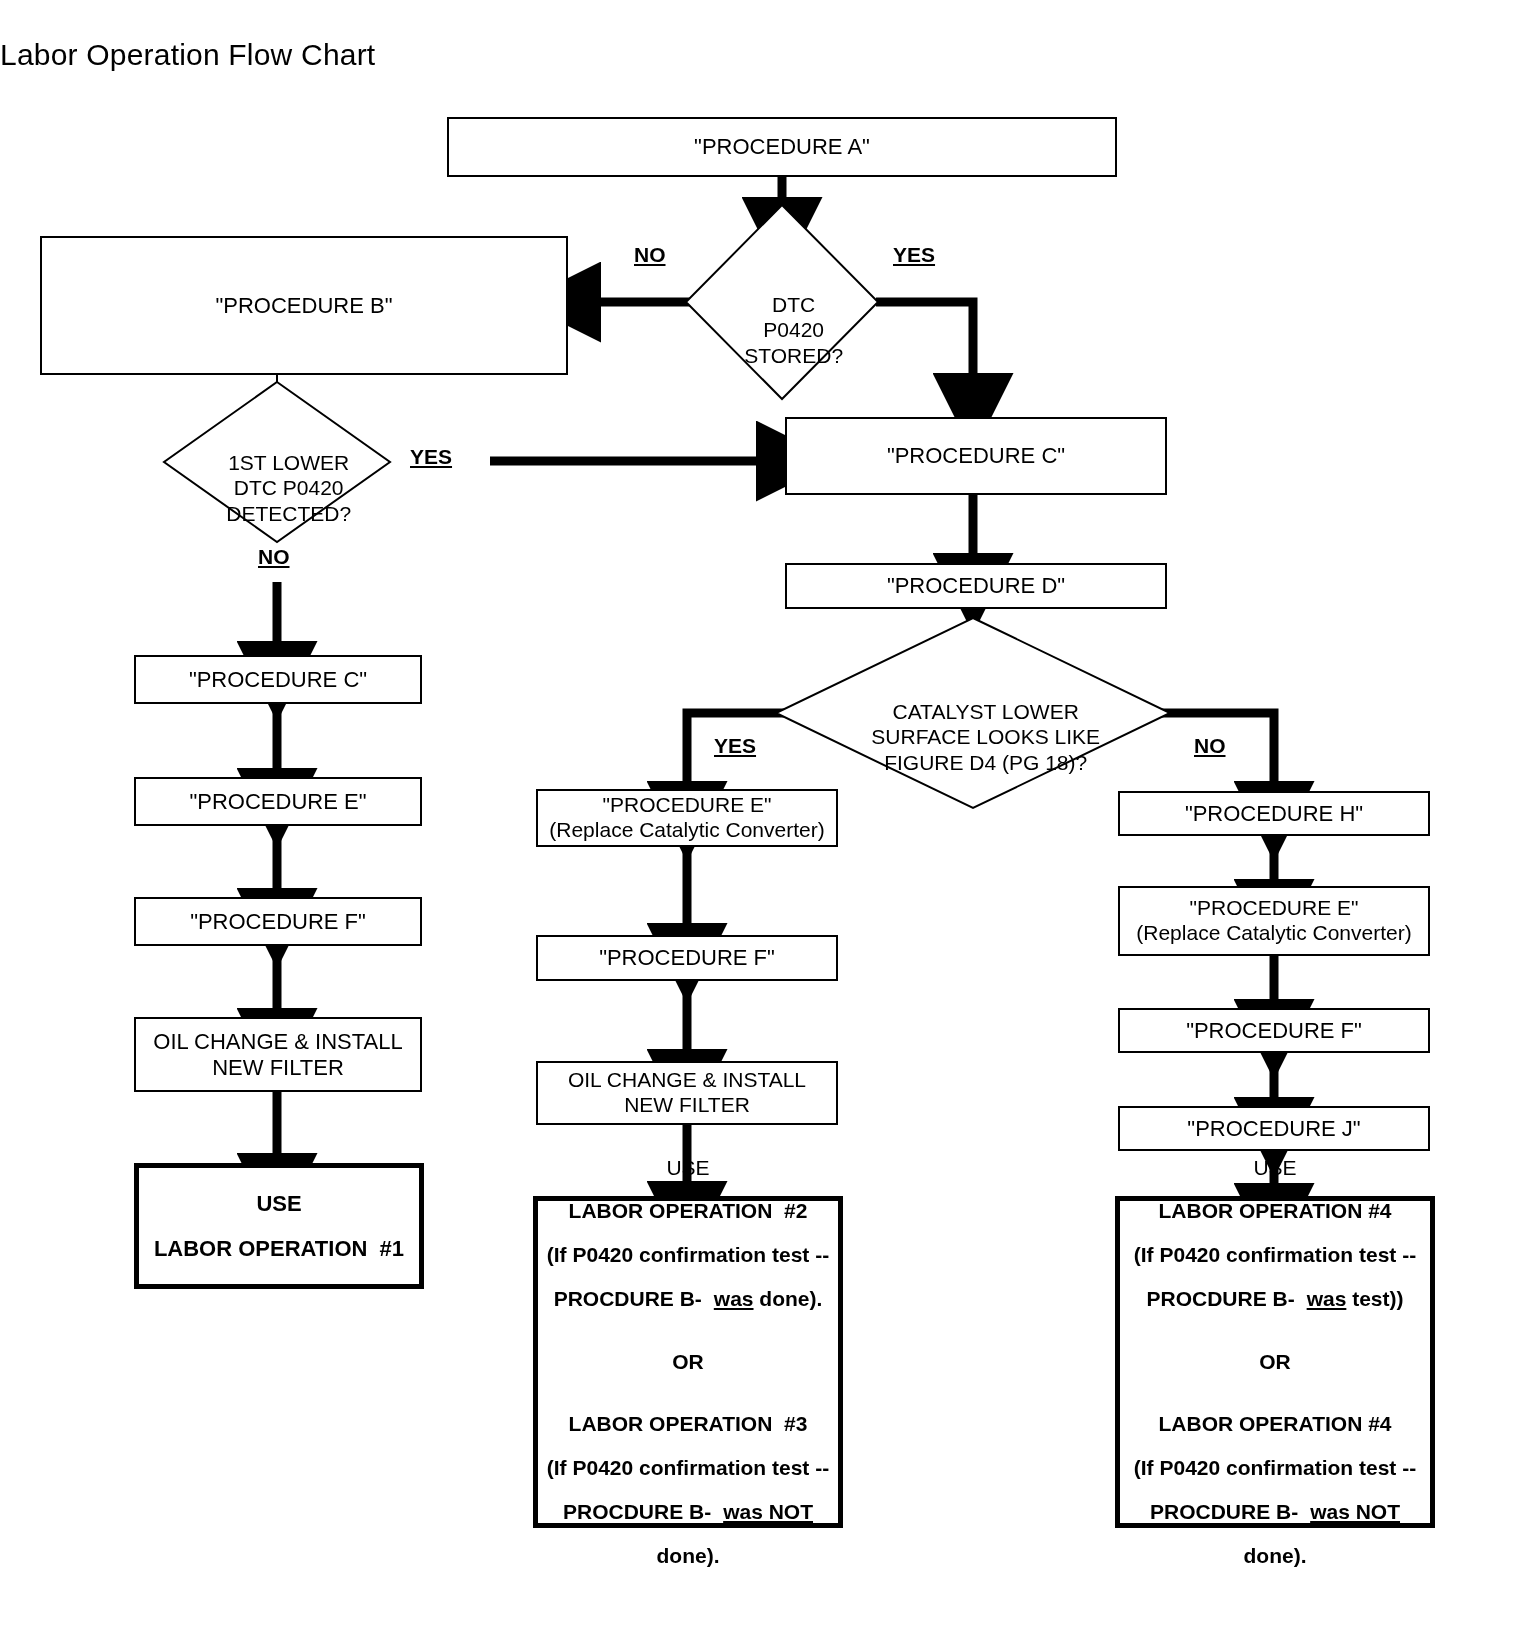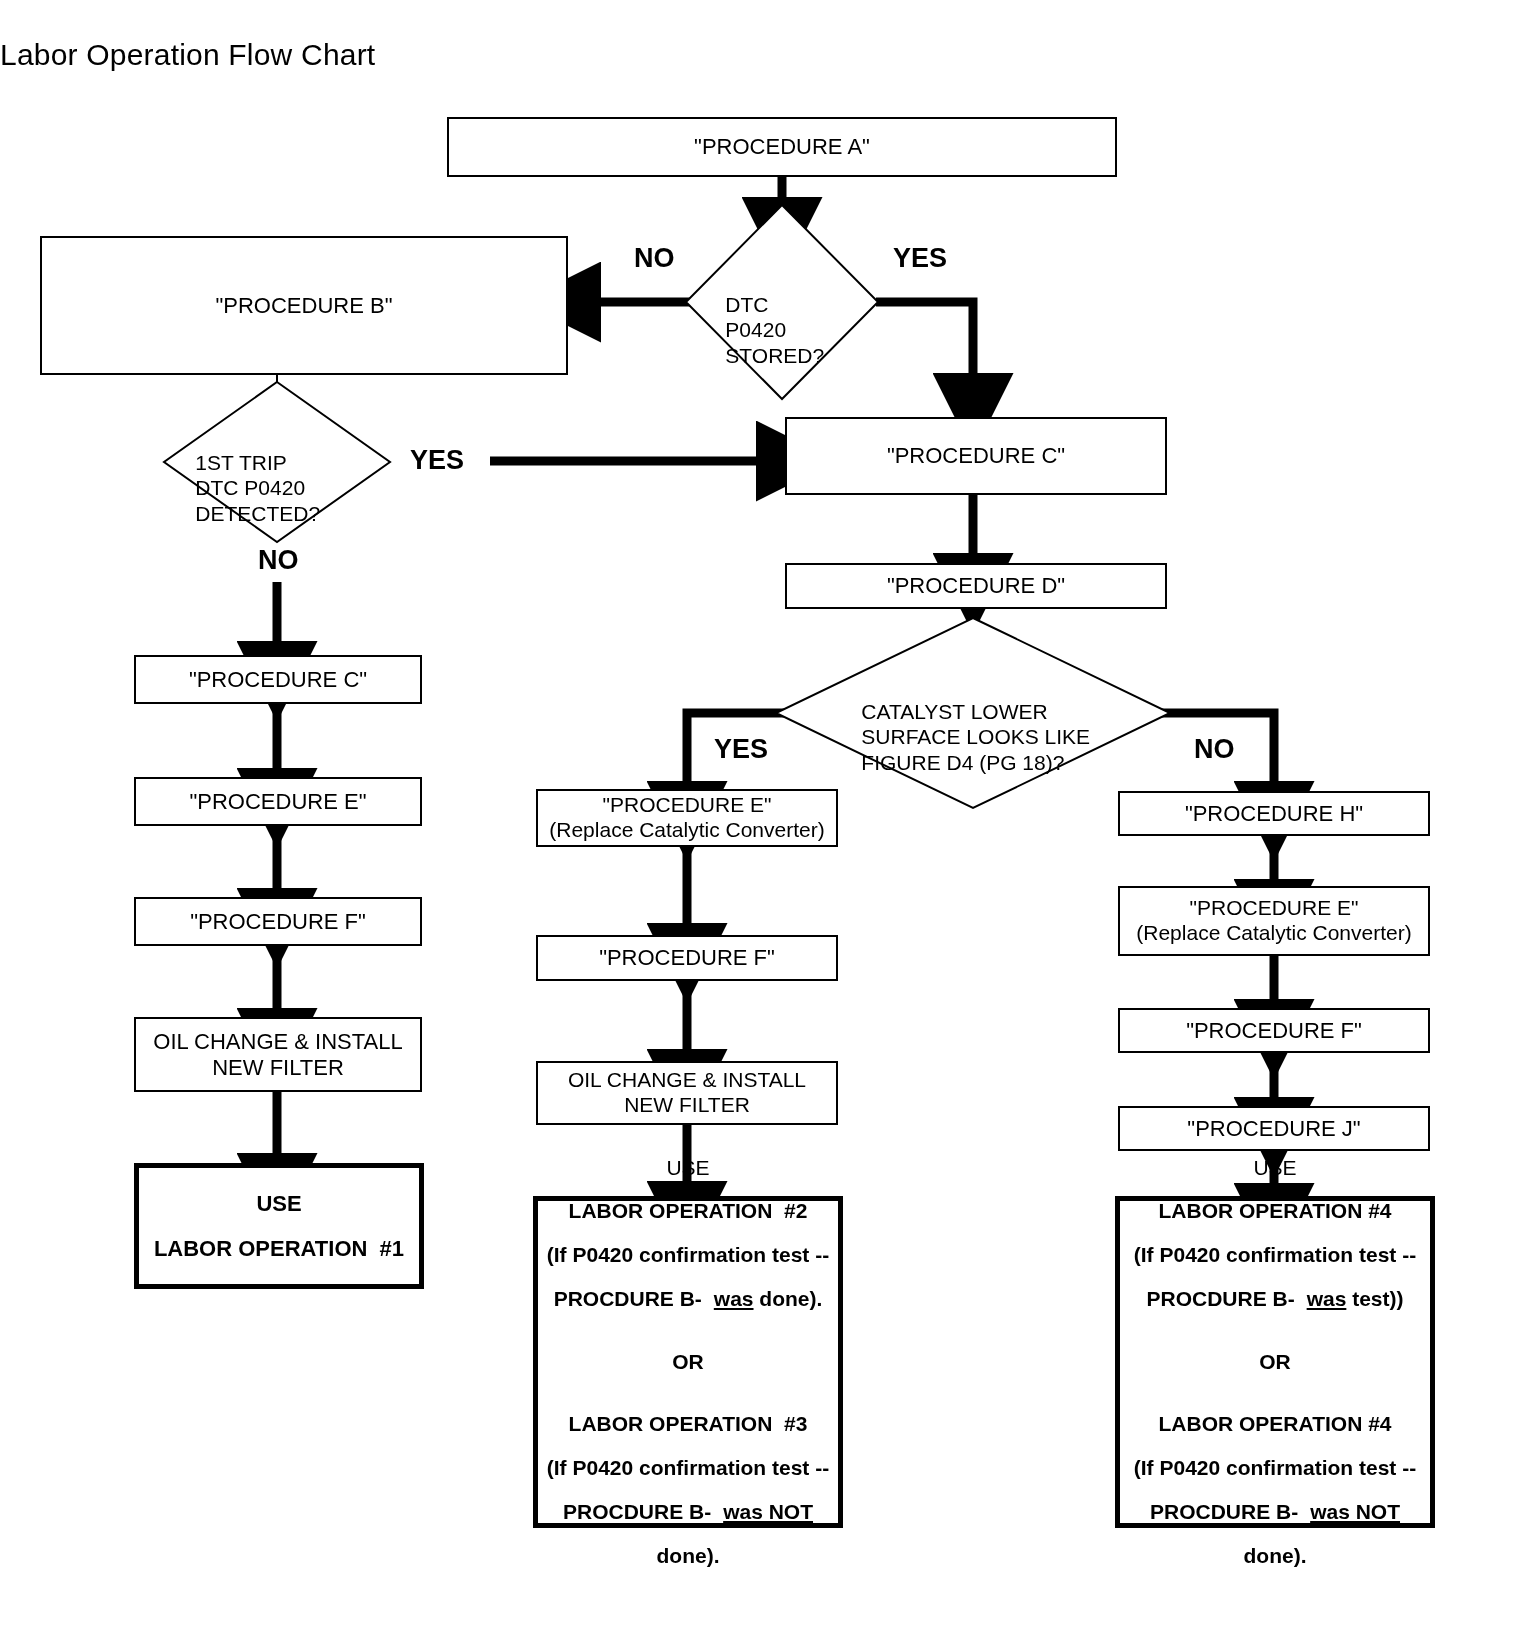--- a/index.html
+++ b/index.html
@@ -15,23 +15,23 @@
   .node .ln{display:block;white-space:pre;}
 
   .f22{font-size:22px;}
   .f21{font-size:21px;}
   .b{font-weight:bold;}
   u{text-decoration:underline;margin-left:12px;}
 
   .title{position:absolute;width:100%;text-align:left;font-weight:normal;font-size:30px;
          letter-spacing:.2px;}
 
-  .dlabel{position:absolute;font-weight:bold;font-size:27px;z-index:4;white-space:nowrap;}
-
-  .dtext{position:absolute;z-index:4;text-align:left;font-size:21px;line-height:1.2;
+  .dlabel{position:absolute;font-weight:bold;font-size:21px;z-index:4;white-space:nowrap;text-decoration:underline;}
+
+  .dtext{position:absolute;z-index:4;text-align:center;font-size:21px;line-height:1.2;
          white-space:pre;}
   .gap{height:26px;}
 </style>
 </head>
 <body>
 
 <div id="stage">
 
   <div class="title" style="top:38px;">Labor Operation Flow Chart</div>
 
@@ -84,21 +84,21 @@
     </g>
   </svg>
 
   <div class="dtext" style="left:702px;top:267px;width:160px;">
     <span class="ln">DTC</span>
     <span class="ln">P0420</span>
     <span class="ln">STORED?</span>
   </div>
 
   <div class="dtext" style="left:172px;top:425px;width:210px;">
-    <span class="ln">1ST TRIP</span>
+    <span class="ln">1ST LOWER</span>
     <span class="ln">DTC P0420</span>
     <span class="ln">DETECTED?</span>
   </div>
 
   <div class="dtext" style="left:838px;top:674px;width:272px;">
     <span class="ln">CATALYST LOWER</span>
     <span class="ln">SURFACE LOOKS LIKE</span>
     <span class="ln">FIGURE D4 (PG 18)?</span>
   </div>
 

